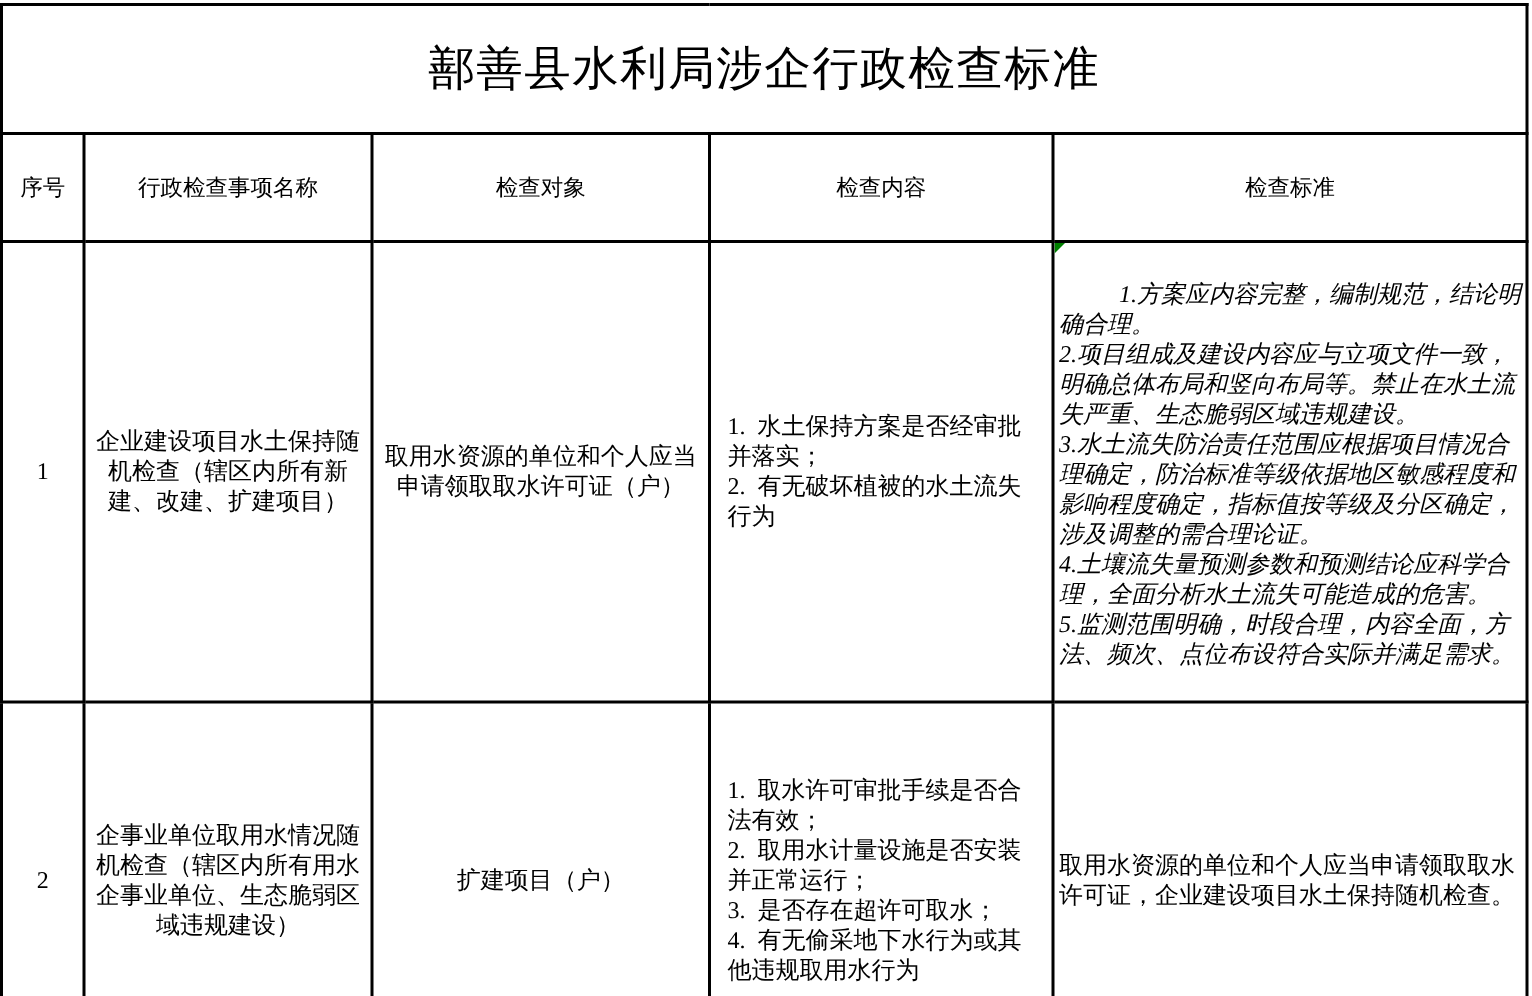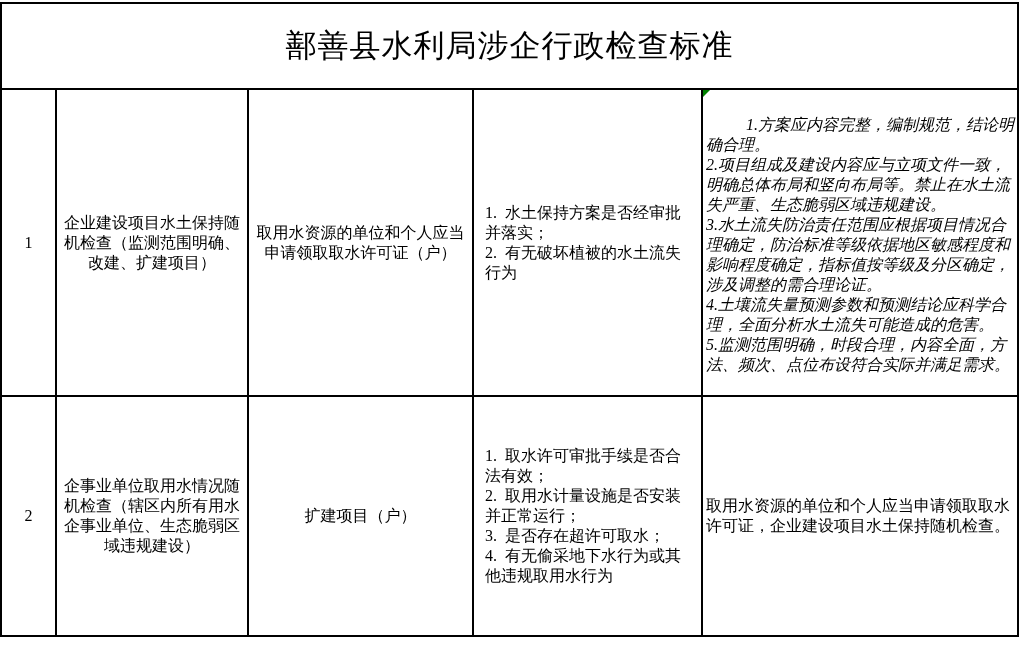--- a/index.html
+++ b/index.html
@@ -92,23 +92,30 @@
       <col style="width:55px">
       <col style="width:192px">
       <col style="width:225px">
       <col style="width:229px">
       <col style="width:316px">
     </colgroup>
     <tbody>
       <tr>
         <td class="title-cell" colspan="5">鄯善县水利局涉企行政检查标准</td>
       </tr>
+      <tr class="header-row">
+        <th>序号</th>
+        <th>行政检查事项名称</th>
+        <th>检查对象</th>
+        <th>检查内容</th>
+        <th>检查标准</th>
+      </tr>
       <tr class="data-row row-1">
         <td class="cell-index">1</td>
-        <td class="cell-name">企业建设项目水土保持随机检查（监测范围明确、改建、扩建项目）</td>
+        <td class="cell-name">企业建设项目水土保持随机检查（辖区内所有新建、改建、扩建项目）</td>
         <td class="cell-target">取用水资源的单位和个人应当申请领取取水许可证（户）</td>
         <td class="cell-content">1.  水土保持方案是否经审批并落实；
 2.  有无破坏植被的水土流失行为</td>
         <td class="cell-standard top-aligned">
           <span class="flag-triangle"></span><span>1.方案应内容完整，编制规范，结论明确合理。
 2.项目组成及建设内容应与立项文件一致，明确总体布局和竖向布局等。禁止在水土流失严重、生态脆弱区域违规建设。
 3.水土流失防治责任范围应根据项目情况合理确定，防治标准等级依据地区敏感程度和影响程度确定，指标值按等级及分区确定，涉及调整的需合理论证。
 4.土壤流失量预测参数和预测结论应科学合理，全面分析水土流失可能造成的危害。
 5.监测范围明确，时段合理，内容全面，方法、频次、点位布设符合实际并满足需求。</span>
         </td>

